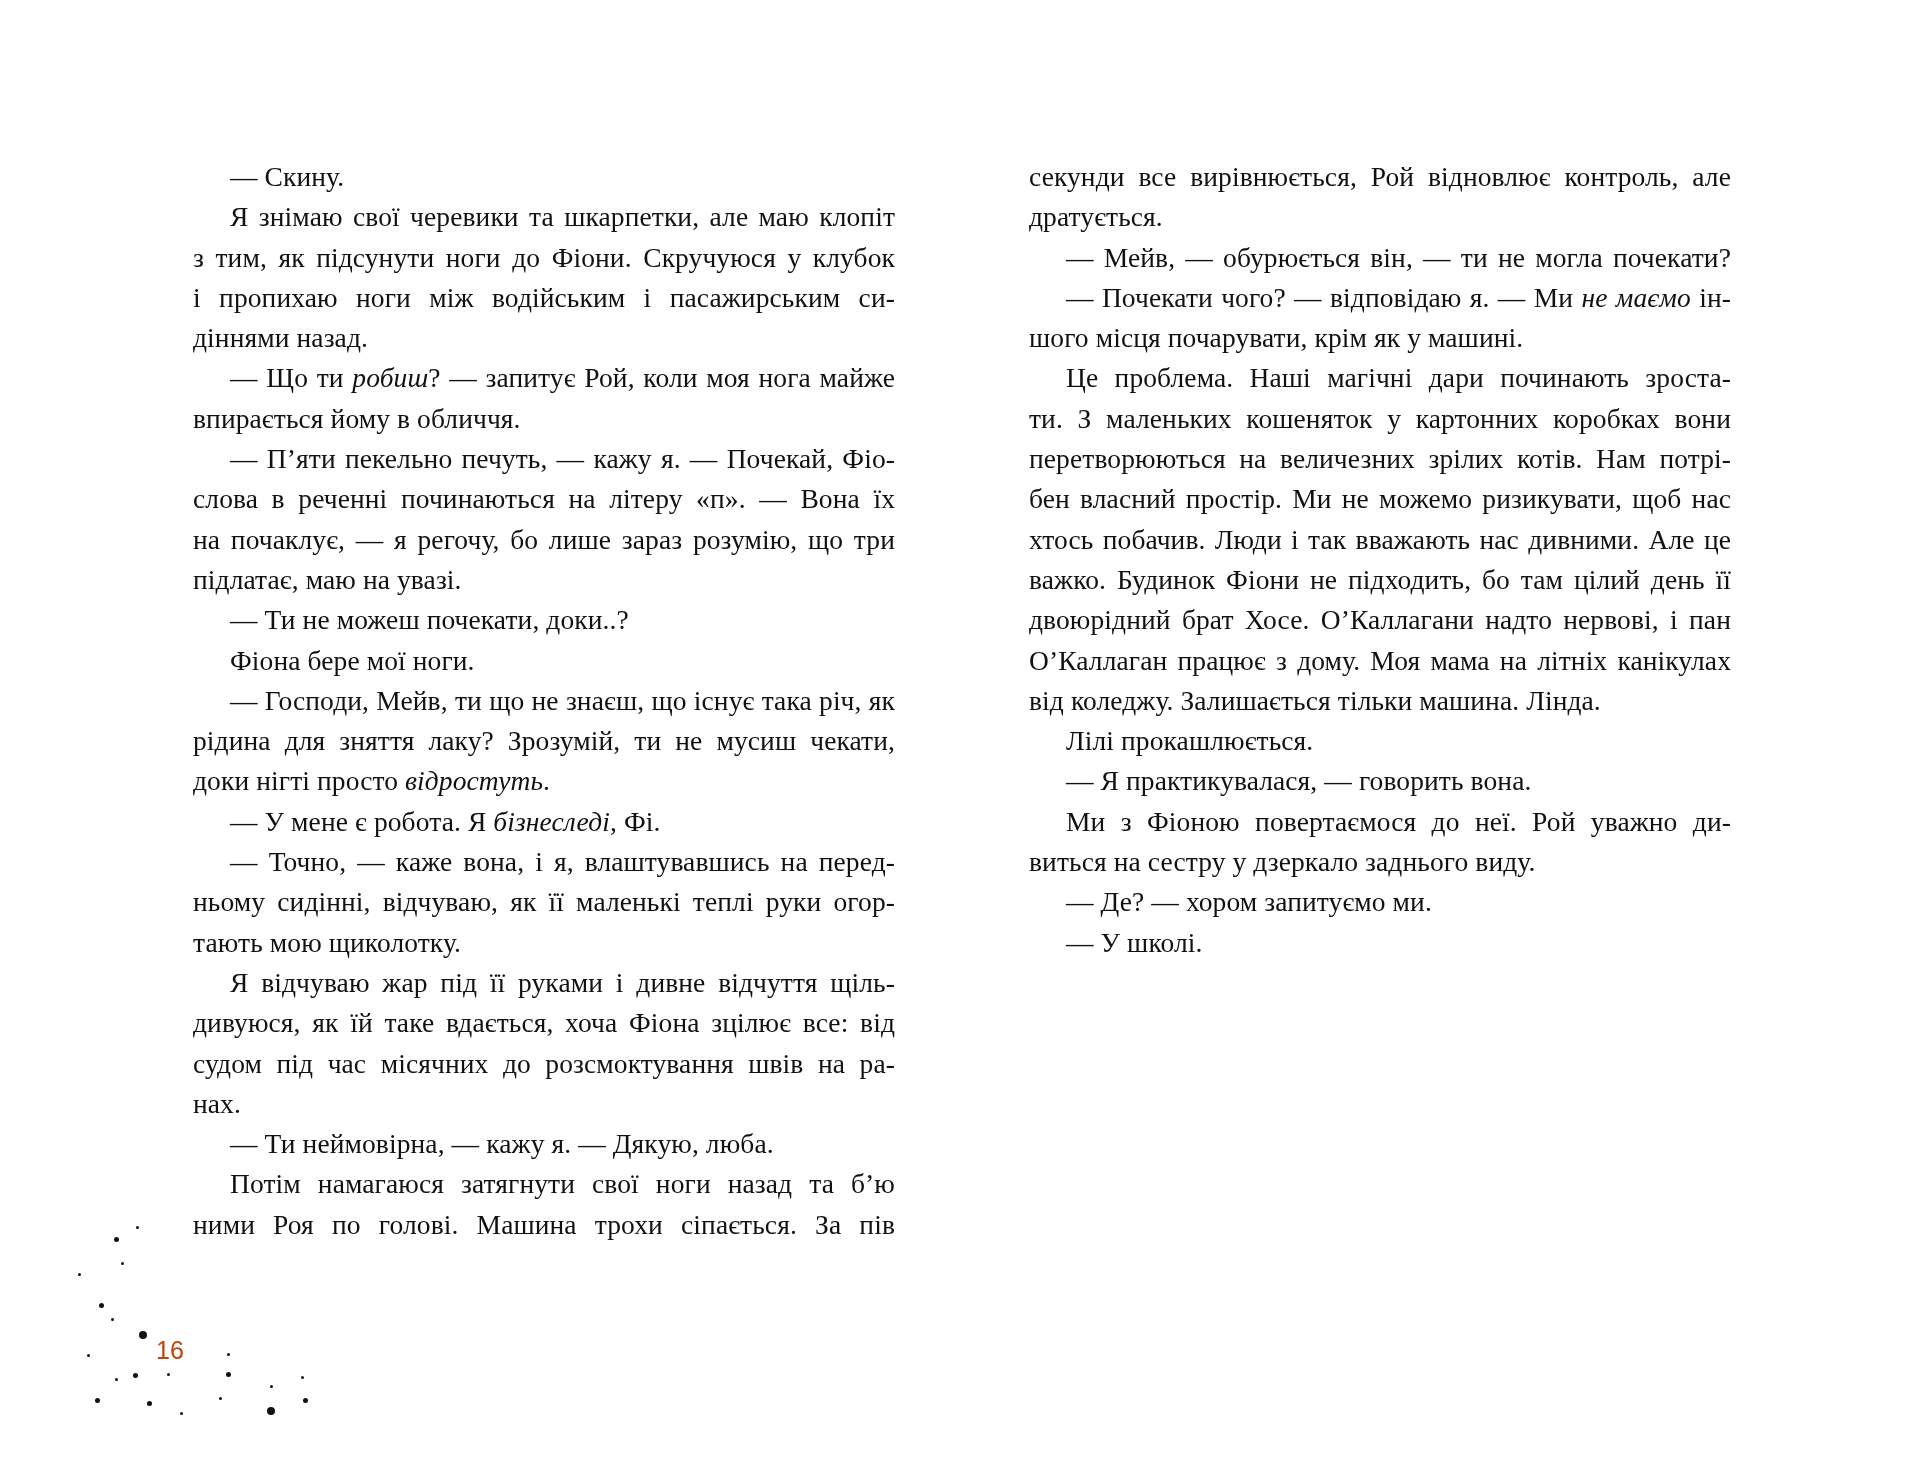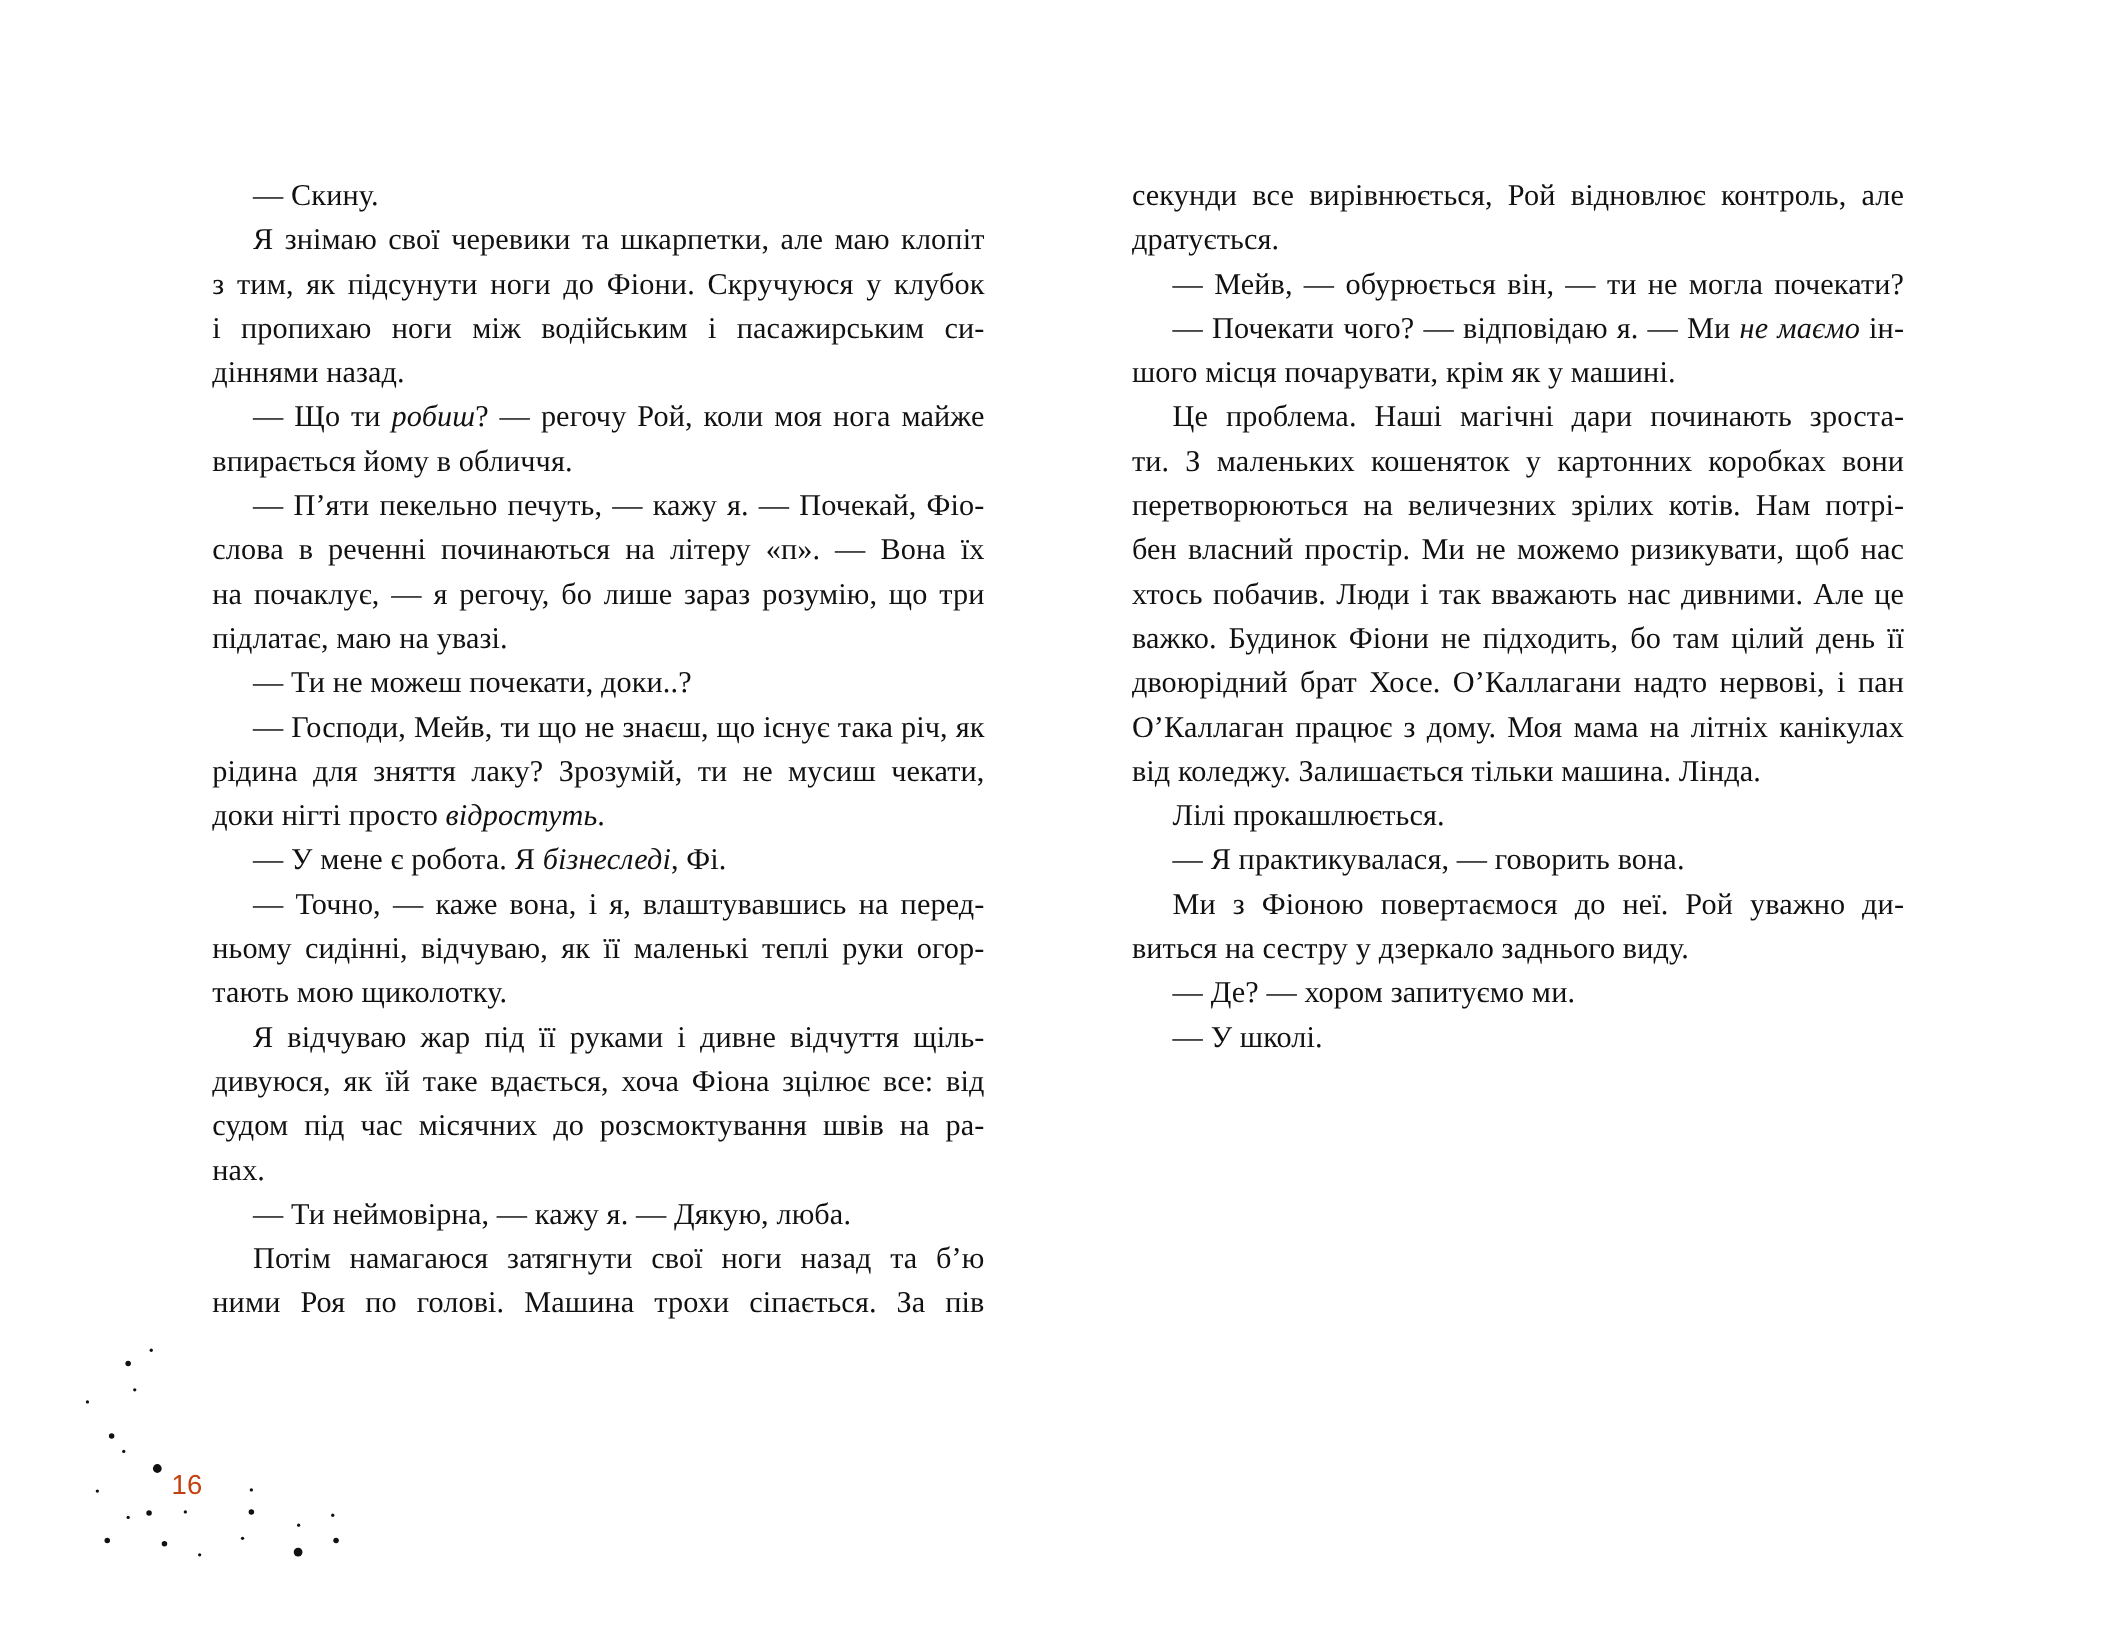--- a/index.html
+++ b/index.html
@@ -23,27 +23,28 @@
 </head>
 <body>
 
 <div>
   <div class="column col-left">
       <div class="line indent">— Скину.</div>
       <div class="line j indent">Я знімаю свої черевики та шкарпетки, але маю клопіт</div>
       <div class="line j">з тим, як підсунути ноги до Фіони. Скручуюся у клубок</div>
       <div class="line j">і пропихаю ноги між водійським і пасажирським си-</div>
       <div class="line">діннями назад.</div>
-      <div class="line j indent"><span>— Що ти </span><em>робиш</em><span>? — регочу Рой, коли моя нога майже</span></div>
+      <div class="line j indent"><span>— Що ти </span><em>робиш</em><span>? — запитує Рой, коли моя нога майже</span></div>
       <div class="line">впирається йому в обличчя.</div>
       <div class="line j indent">— П’яти пекельно печуть, — кажу я. — Почекай, Фіо-</div>
       <div class="line j">слова в реченні починаються на літеру «п». — Вона їх</div>
       <div class="line j">на почаклує, — я регочу, бо лише зараз розумію, що три</div>
       <div class="line">підлатає, маю на увазі.</div>
       <div class="line indent">— Ти не можеш почекати, доки..?</div>
+      <div class="line indent">Фіона бере мої ноги.</div>
       <div class="line j indent">— Господи, Мейв, ти що не знаєш, що існує така річ, як</div>
       <div class="line j">рідина для зняття лаку? Зрозумій, ти не мусиш чекати,</div>
       <div class="line"><span>доки нігті просто </span><em>відростуть</em><span>.</span></div>
       <div class="line indent"><span>— У мене є робота. Я </span><em>бізнеследі</em><span>, Фі.</span></div>
       <div class="line j indent">— Точно, — каже вона, і я, влаштувавшись на перед-</div>
       <div class="line j">ньому сидінні, відчуваю, як її маленькі теплі руки огор-</div>
       <div class="line">тають мою щиколотку.</div>
       <div class="line j indent">Я відчуваю жар під її руками і дивне відчуття щіль-</div>
       <div class="line j">дивуюся, як їй таке вдається, хоча Фіона зцілює все: від</div>
       <div class="line j">судом під час місячних до розсмоктування швів на ра-</div>

